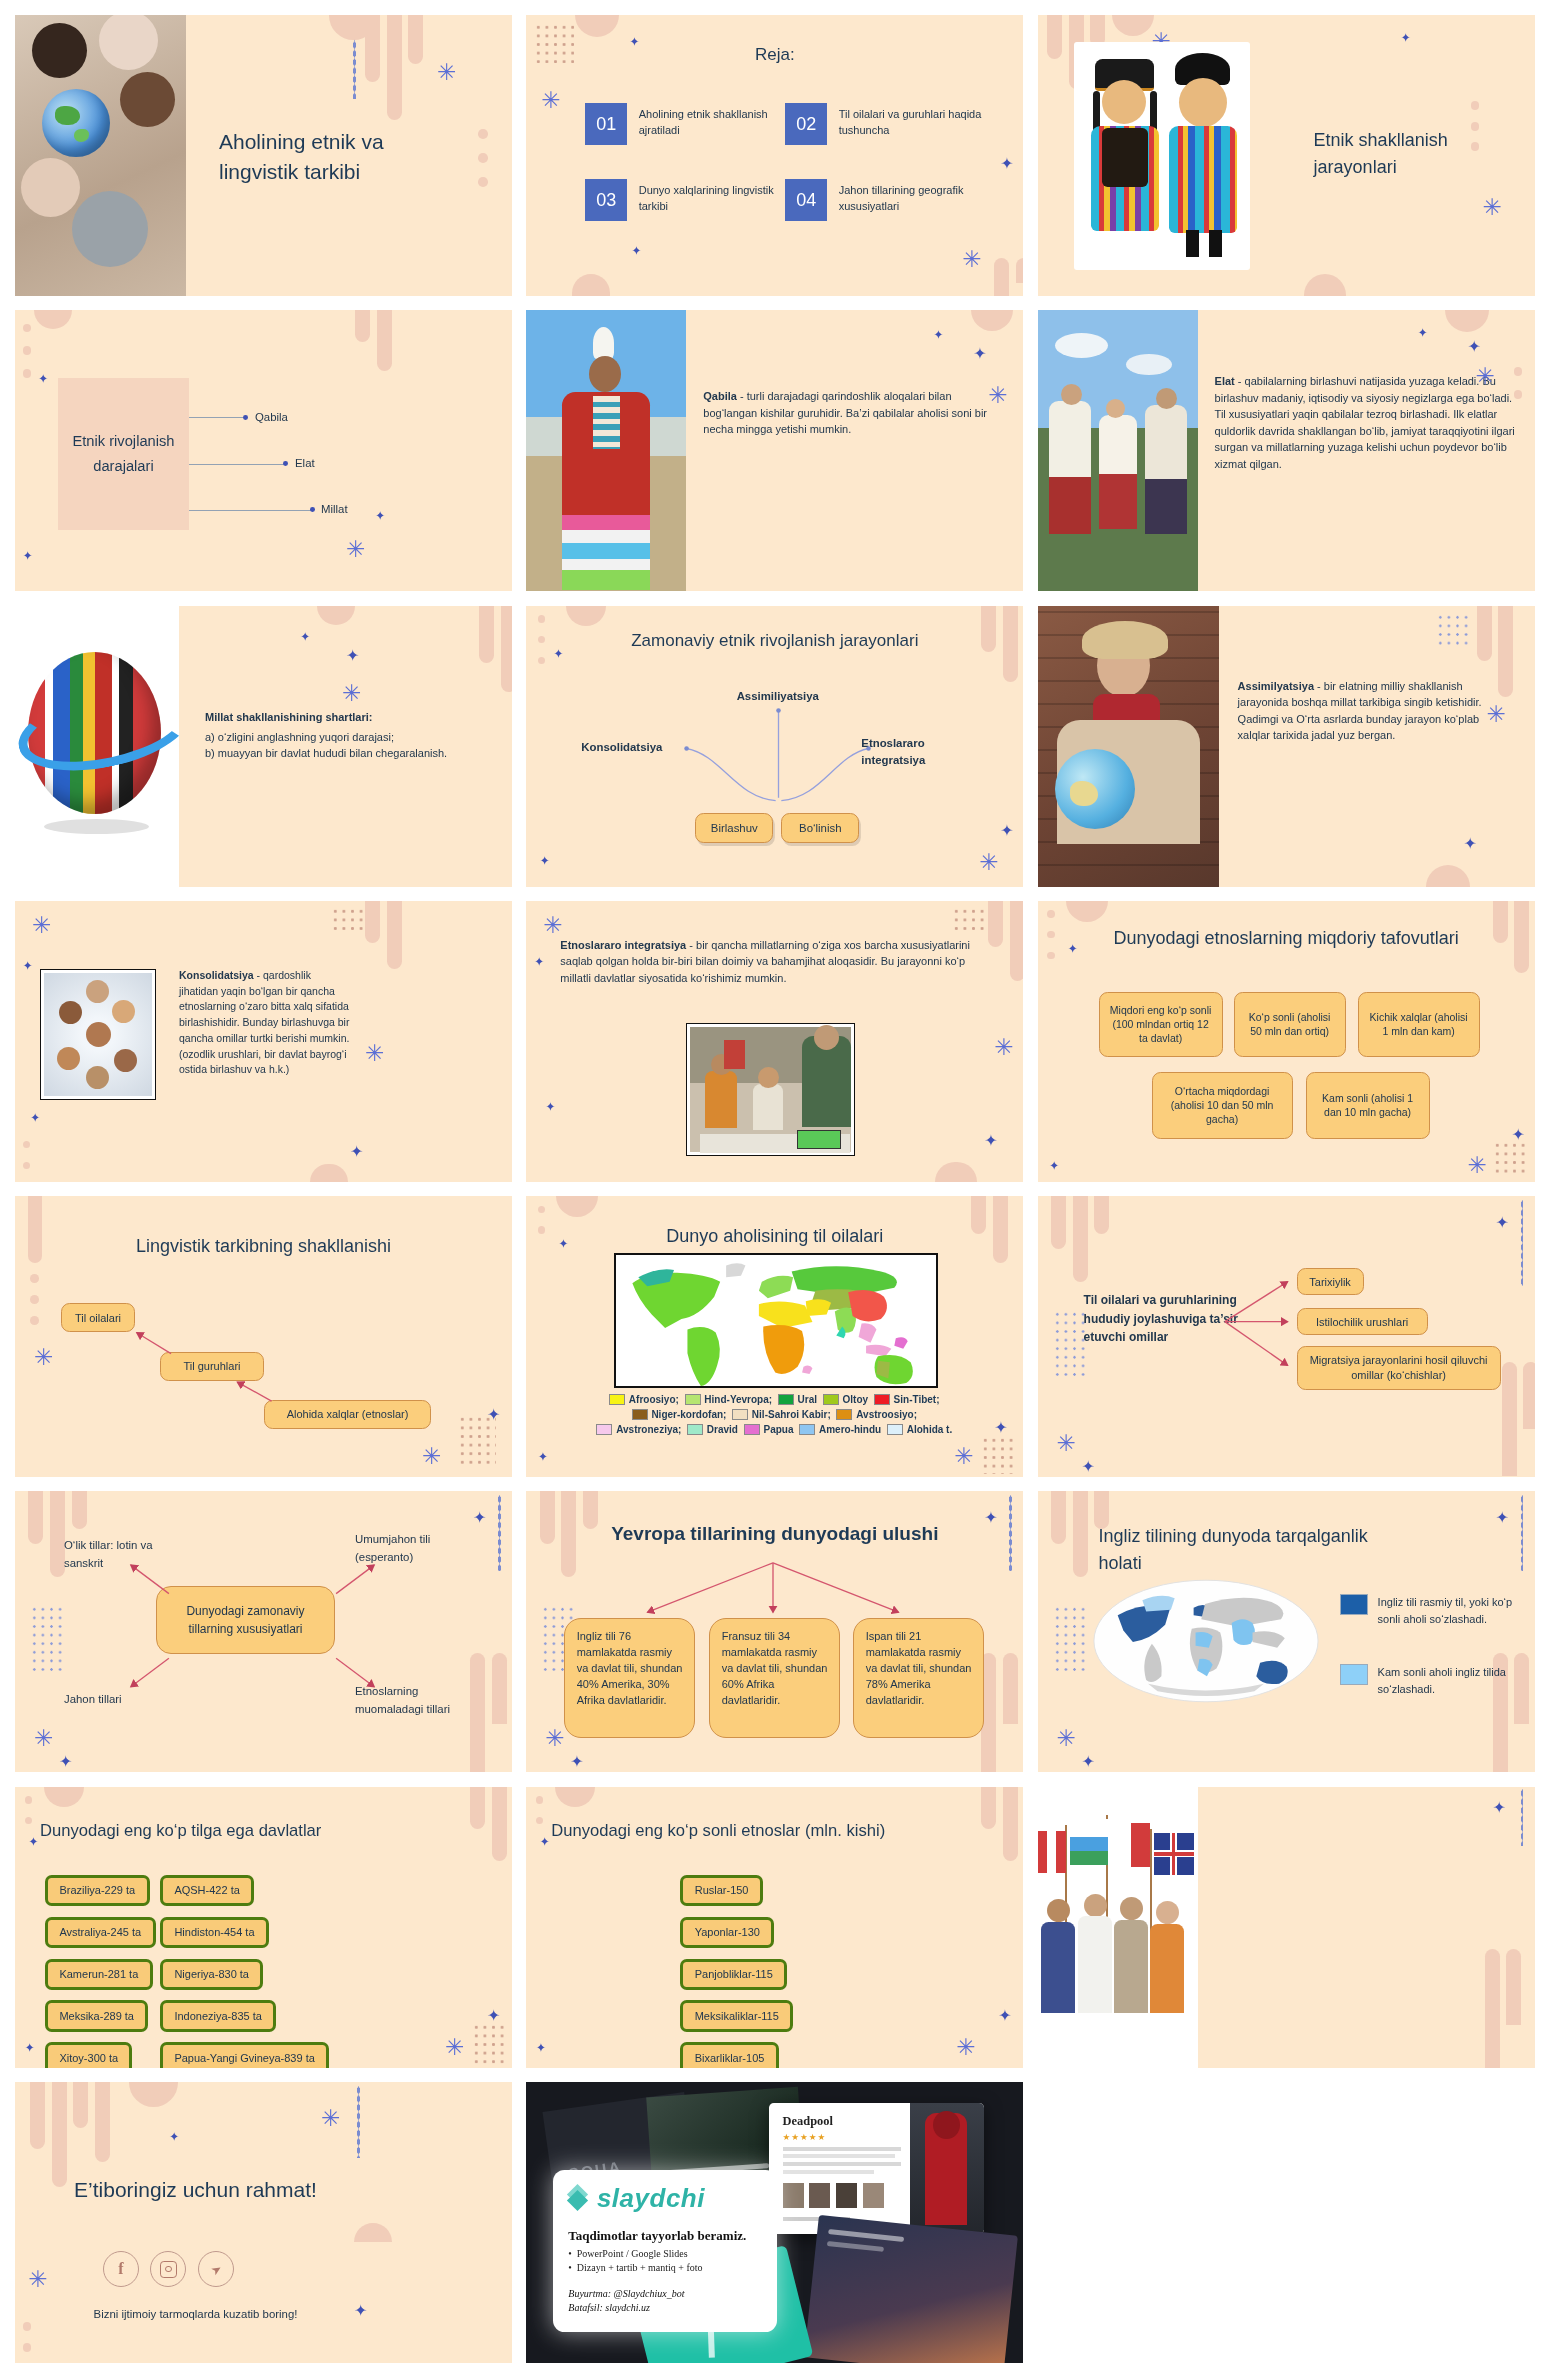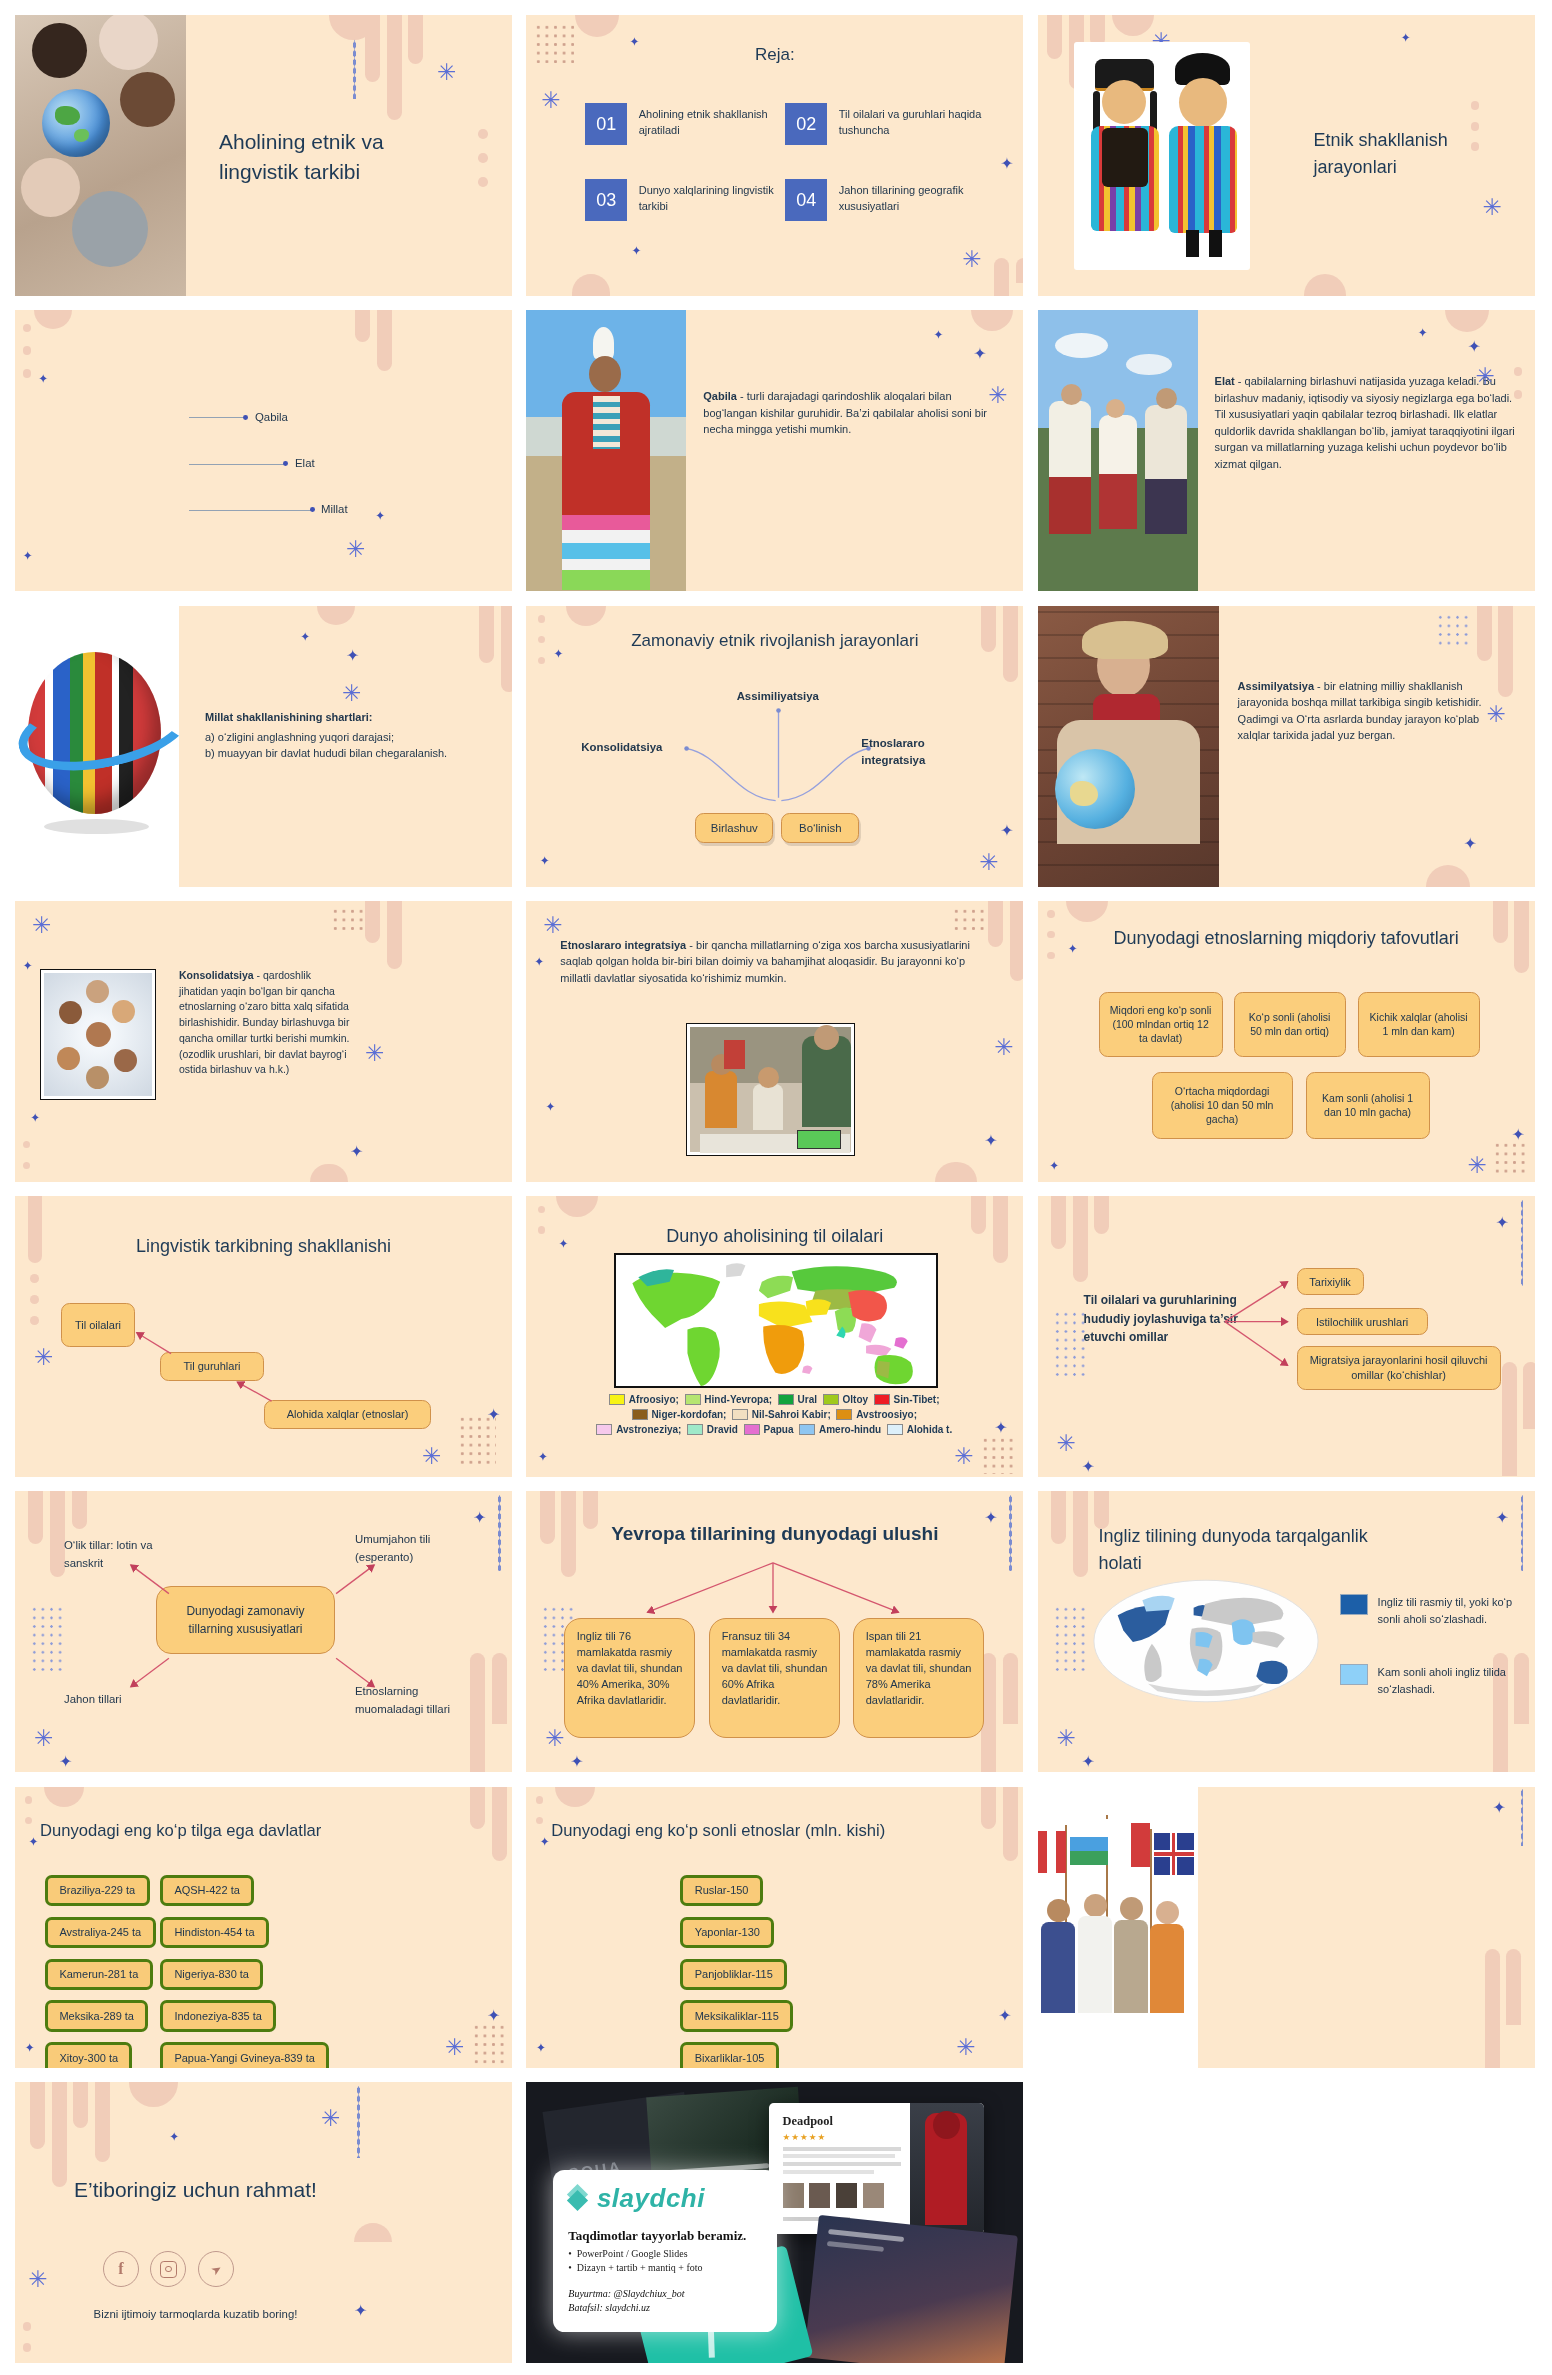--- a/index.html
+++ b/index.html
@@ -147,20 +147,23 @@
     <span class="dec circ" style="left:7.6px;top:36px;width:8.6px;height:8.6px;"></span>
     <span class="dec circ" style="left:7.6px;top:59px;width:8.6px;height:8.6px;"></span>
     <span class="dec diamond" style="left:23px;top:63px;">✦</span>
     <span class="dec drip" style="left:340px;top:0;">
           <i style="height:32px;"></i>
           <i style="height:61px;"></i>
         </span>
     <span class="dec diamond" style="left:360px;top:200px;">✦</span>
     <span class="dec aster" style="left:331px;top:228px;">✳</span>
     <span class="dec diamond" style="left:7.6px;top:240px;">✦</span>
+    <div class="abs" style="left:43px;top:68px;width:131px;height:152px;background:#f5d5bf;display:flex;align-items:center;justify-content:center;">
+      <div class="ttl" style="font-size:14.7px;line-height:1.7;width:105px;">Etnik rivojlanish darajalari</div>
+    </div>
     <div class="abs" style="left:174px;top:107px;width:55px;height:1px;background:#93a2b4;"></div>
     <div class="abs circ" style="left:228px;top:105px;width:4.8px;height:4.8px;background:#3f51b5;"></div>
     <div class="abs" style="left:240px;top:101px;font-size:11.4px;">Qabila</div>
     <div class="abs" style="left:174px;top:154px;width:95px;height:1px;background:#93a2b4;"></div>
     <div class="abs circ" style="left:268px;top:151px;width:4.8px;height:4.8px;background:#3f51b5;"></div>
     <div class="abs" style="left:280px;top:147px;font-size:11.4px;">Elat</div>
     <div class="abs" style="left:174px;top:200px;width:122px;height:1px;background:#93a2b4;"></div>
     <div class="abs circ" style="left:295px;top:197px;width:4.8px;height:4.8px;background:#3f51b5;"></div>
     <div class="abs" style="left:306px;top:193px;font-size:11.4px;">Millat</div>
   </div>
@@ -381,21 +384,21 @@
   <div class="slide">
     <span class="dec" style="left:13.3px;top:0;width:13.3px;height:67px;background:#f1cdb9;border-radius:0 0 9.5px 9.5px;"></span>
     <span class="dec circ" style="left:15px;top:78px;width:8.6px;height:8.6px;"></span>
     <span class="dec circ" style="left:15px;top:99px;width:8.6px;height:8.6px;"></span>
     <span class="dec circ" style="left:15px;top:120px;width:8.6px;height:8.6px;"></span>
     <span class="dec aster" style="left:19px;top:150px;">✳</span>
     <span class="dec diamond big" style="left:472px;top:211px;">✦</span>
     <span class="dec aster" style="left:407px;top:249px;">✳</span>
     <span class="dec dotgrid" style="left:443px;top:219px;width:38px;height:49px;"></span>
     <div class="abs ttl" style="left:0;width:100%;top:40px;font-size:18px;">Lingvistik tarkibning shakllanishi</div>
-    <div class="obox" style="left:46px;top:107px;width:74px;height:44px;font-size:11px;">
+    <div class="obox" style="left:46px;top:107px;width:74px;height:29px;font-size:11px;">
       <span>Til oilalari</span>
     </div>
     <div class="obox" style="left:145px;top:156px;width:104px;height:28.5px;font-size:11px;">
       <span>Til guruhlari</span>
     </div>
     <div class="obox" style="left:249px;top:204px;width:167px;height:28.5px;font-size:11px;">
       <span>Alohida xalqlar (etnoslar)</span>
     </div>
     <svg class="abs" style="left:112px;top:133px;" width="162" height="74" viewBox="0 0 170 78">
       <defs>

